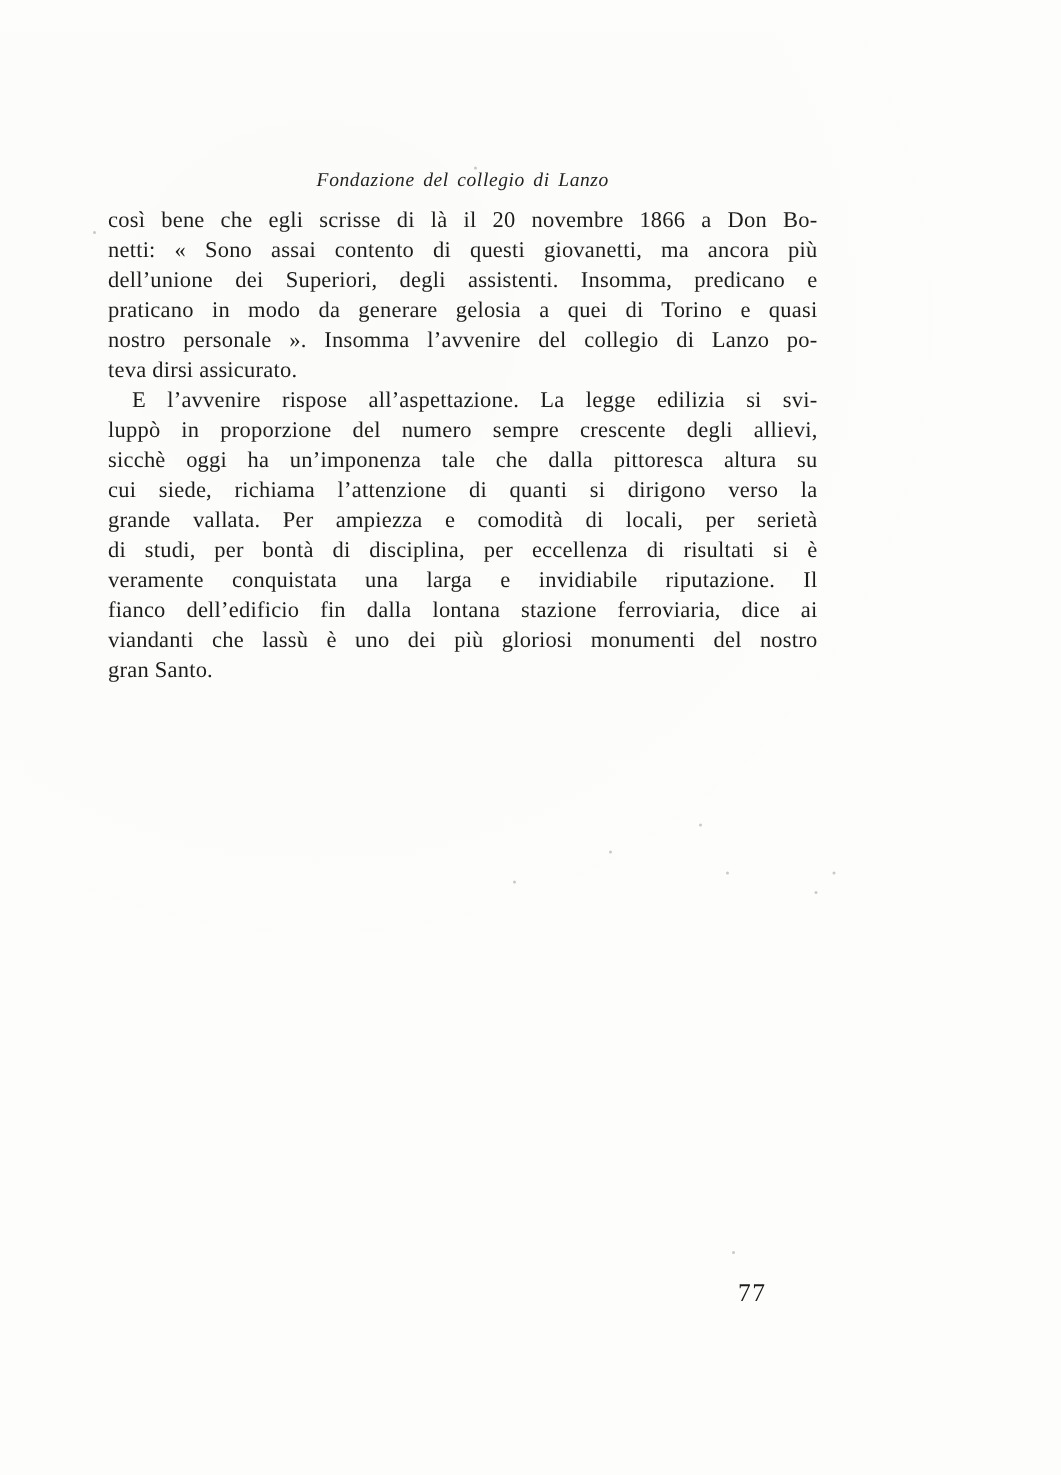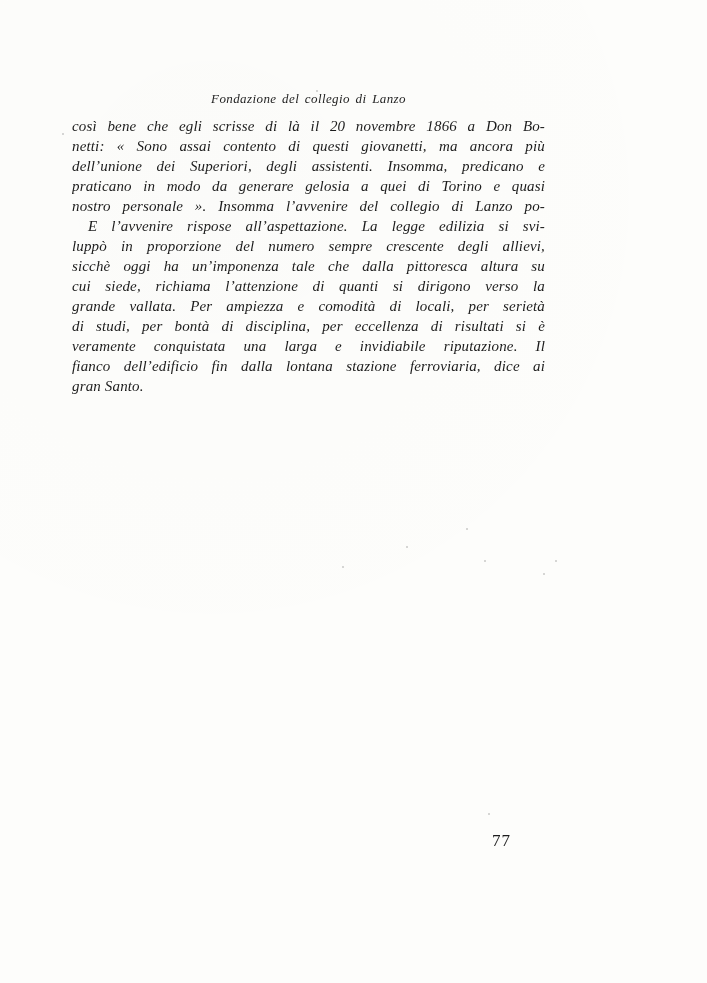--- a/index.html
+++ b/index.html
@@ -14,20 +14,21 @@
     overflow: hidden;
     font-family: "Liberation Serif", serif;
     color: #1e1e1e;
   }
   .scan-page {
     position: absolute;
     inset: 0;
     background:
       radial-gradient(circle at 30% 20%, rgba(0,0,0,0.008), transparent 60%),
       #fdfdfb;
+    margin-top: 21px;
   }
   .running-header {
     position: absolute;
     top: 91px;
     left: 72px;
     width: 473px;
     text-align: center;
     font-style: italic;
     font-size: 13px;
     letter-spacing: 0.4px;
@@ -36,21 +37,20 @@
   }
   .text-block {
     position: absolute;
     top: 116px;
     left: 72px;
     width: 473px;
     font-size: 15px;
     line-height: 20px;
     letter-spacing: 0.15px;
     color: #1c1c1c;
-    font-style: italic;
   }
   .paragraph {
     margin: 0;
   }
   .line {
     text-align: justify;
     text-align-last: justify;
     height: 20px;
     overflow: hidden;
     white-space: nowrap;
@@ -85,30 +85,32 @@
 
   <div class="running-header">Fondazione del collegio di Lanzo</div>
 
   <div class="text-block">
     <div class="paragraph">
         <div class="line">così bene che egli scrisse di là il 20 novembre 1866 a Don Bo-</div>
         <div class="line">netti: « Sono assai contento di questi giovanetti, ma ancora più</div>
         <div class="line">dell’unione dei Superiori, degli assistenti. Insomma, predicano e</div>
         <div class="line">praticano in modo da generare gelosia a quei di Torino e quasi</div>
         <div class="line">nostro personale ». Insomma l’avvenire del collegio di Lanzo po-</div>
+        <div class="line last">teva dirsi assicurato.</div>
       </div>
     <div class="paragraph">
         <div class="line indent">E l’avvenire rispose all’aspettazione. La legge edilizia si svi-</div>
         <div class="line">luppò in proporzione del numero sempre crescente degli allievi,</div>
         <div class="line">sicchè oggi ha un’imponenza tale che dalla pittoresca altura su</div>
         <div class="line">cui siede, richiama l’attenzione di quanti si dirigono verso la</div>
         <div class="line">grande vallata. Per ampiezza e comodità di locali, per serietà</div>
         <div class="line">di studi, per bontà di disciplina, per eccellenza di risultati si è</div>
         <div class="line">veramente conquistata una larga e invidiabile riputazione. Il</div>
         <div class="line">fianco dell’edificio fin dalla lontana stazione ferroviaria, dice ai</div>
+        <div class="line">viandanti che lassù è uno dei più gloriosi monumenti del nostro</div>
         <div class="line last">gran Santo.</div>
       </div>
   </div>
 
   <div class="page-number">77</div>
 
   <span class="speck" style="left:488px; top:813px;"></span>
   <span class="speck" style="left:466px; top:528px;"></span>
   <span class="speck" style="left:406px; top:546px;"></span>
   <span class="speck" style="left:484px; top:560px;"></span>

